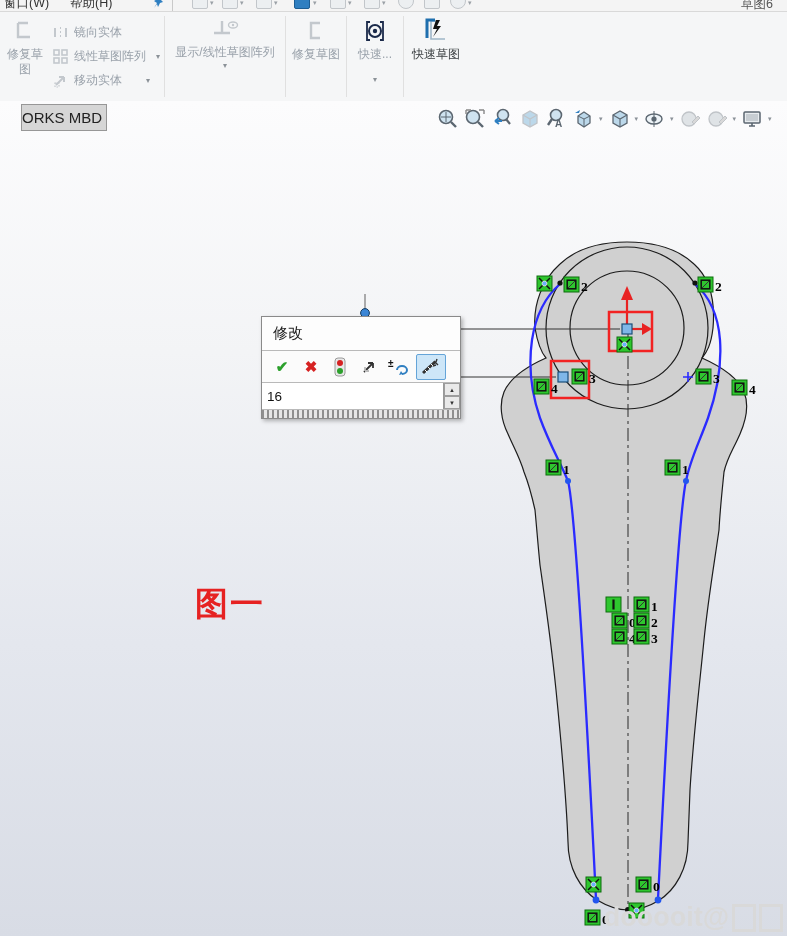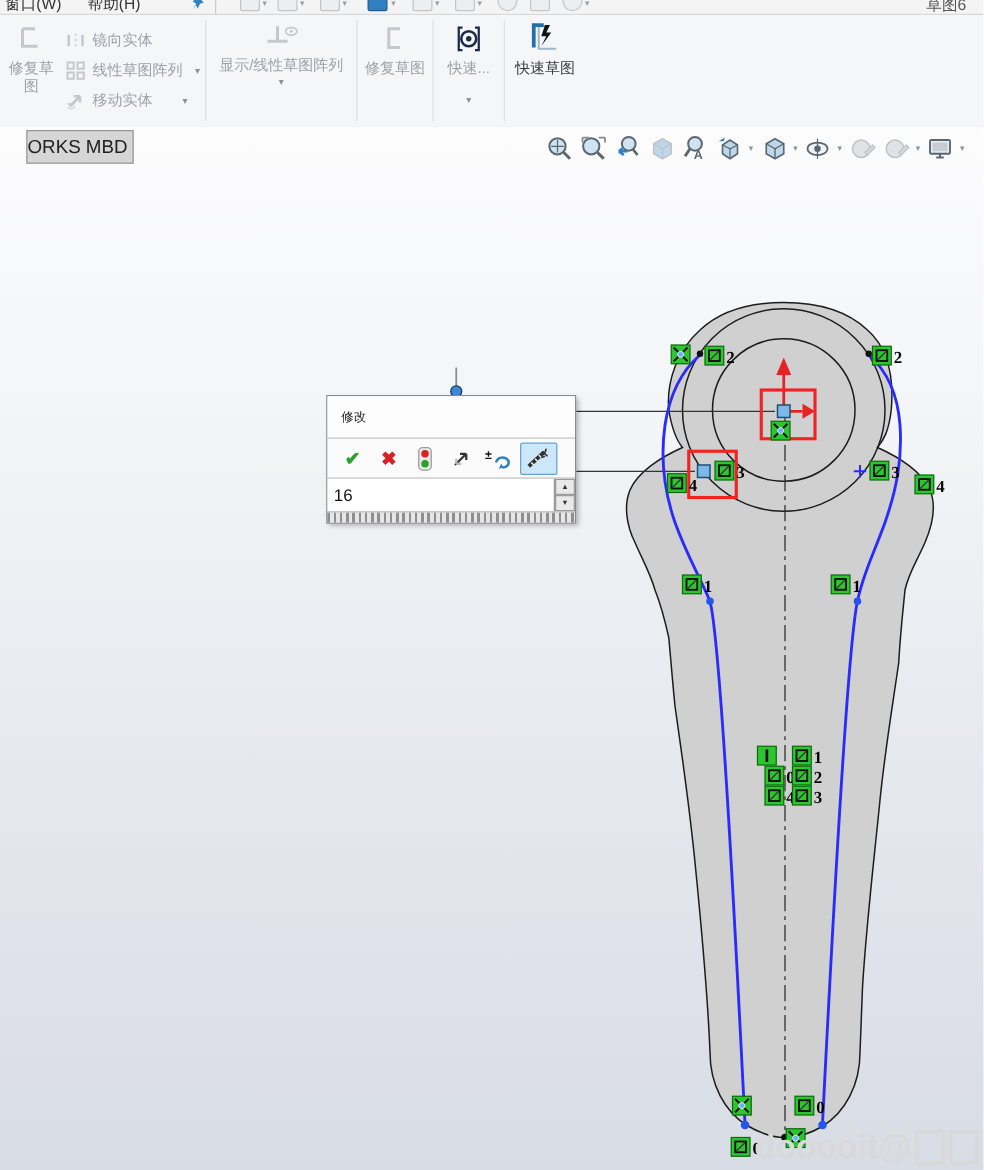--- a/index.html
+++ b/index.html
@@ -45,21 +45,21 @@
 
   
   #hud{position:absolute;left:436px;top:6px;display:flex;align-items:center;gap:3px;}
   .hud-btn{width:24px;height:24px;display:flex;align-items:center;justify-content:center;}
   .hud-caret{font-size:7px;color:#8b9298;margin:0 1px;}
 
   
   #modify{position:absolute;left:261px;top:215px;width:198px;background:#f5f5f5;
           border:1px solid #8a8a8a;box-shadow:2px 2px 4px rgba(0,0,0,.28);}
   #modify .title{height:33px;background:#fdfdfd;border-bottom:1px solid #b9b9b9;
-                 font-size:10px;color:#222;display:flex;align-items:center;padding-left:11px;}
+                 font-size:15px;color:#222;display:flex;align-items:center;padding-left:11px;}
   #modify .tools{height:31px;display:flex;align-items:center;gap:7px;padding-left:9px;
                  background:#fbfbfb;border-bottom:1px solid #b9b9b9;}
   .dlg-btn{width:22px;height:22px;display:flex;align-items:center;justify-content:center;font-size:15px;}
   .dlg-btn.hl{background:#cde6f8;border:1px solid #64a4d8;border-radius:2px;width:28px;height:24px;}
   #dim-name{height:24px;background:#fff;border-bottom:1px solid #8a8a8a;font-size:13.5px;color:#111;
             display:flex;align-items:center;padding-left:5px;}
   #dim-row{height:26px;background:#fff;display:flex;}
   #dim-value{flex:1;font-size:13.5px;color:#111;display:flex;align-items:center;padding-left:5px;}
   #spinner{width:16px;border-left:1px solid #999;display:flex;flex-direction:column;}
   .spin{flex:1;background:#e9e9e9;border:1px solid #9d9d9d;display:flex;align-items:center;
@@ -493,20 +493,21 @@
       <div id="dim-row">
         <div id="dim-value">16</div>
         <div id="spinner">
           <div class="spin">▲</div>
           <div class="spin">▼</div>
         </div>
       </div>
       <div id="dlg-grip"></div>
     </div>
 
+    <div id="fig-label">图一</div>
 
     <div id="watermark">
       <span>dooooit@</span>
       <span class="wm-box"></span>
       <span class="wm-box"></span>
     </div>
   </div>
 
   <div id="cm-tab">
     <span>ORKS MBD</span>

